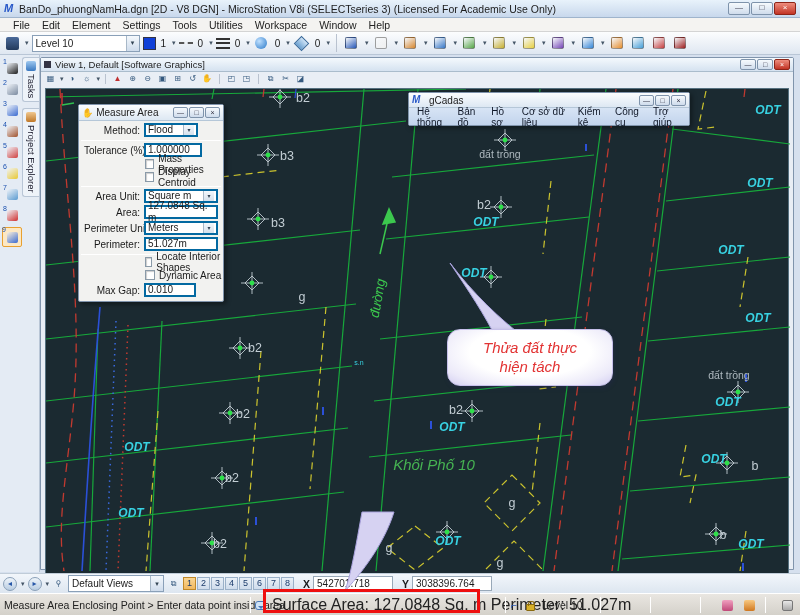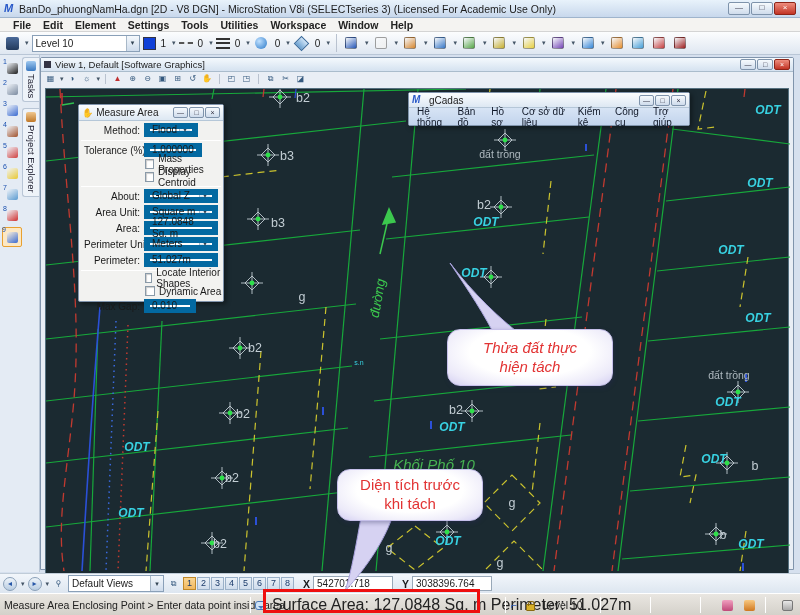--- a/index.html
+++ b/index.html
@@ -12,21 +12,21 @@
     background:linear-gradient(#e8f2fb,#c8d8ec); border-bottom:1px solid #9fb4cc;
     display:flex; align-items:center; padding:0 4px; }
   .ms-logo { width:11px; height:11px; color:#2858c8; font-weight:bold; font-style:italic; font-size:11px; line-height:11px; margin-right:4px; }
   .titlebar .title { font-size:10.5px; color:#1c1c1c; white-space:nowrap; }
   .winbtns { margin-left:auto; display:flex; gap:1px; }
   .wbtn { width:22px; height:13px; border:1px solid #7e93ab; border-radius:2px;
     background:linear-gradient(#f6fafd,#cfdcec); font-size:8px; line-height:10px; text-align:center; color:#334; }
   .wbtn.close { background:linear-gradient(#ee8d7e,#c23425); color:#fff; border-color:#8d2418; }
 
   .menubar { position:absolute; left:0; top:18px; width:800px; height:14px; background:#f4f3f1;
-    display:flex; align-items:center; gap:2px; padding-left:8px; border-bottom:1px solid #d4d4d4;font-weight:bold; }
+    display:flex; align-items:center; gap:2px; padding-left:8px; border-bottom:1px solid #d4d4d4; }
   .menu-item { padding:0 5px; font-size:10.5px; color:#222; }
 
   .toolbar { position:absolute; left:0; top:32px; width:800px; height:23px;
     background:linear-gradient(#fcfdfe,#dfe7f1); border-bottom:1px solid #b9c6d6;
     display:flex; align-items:center; gap:3px; padding:0 4px; }
   .tb-sep { width:1px; height:18px; background:#b9c2cf; margin:0 3px; }
   .tb-ic { width:17px; height:17px; border-radius:2px; display:flex; align-items:center; justify-content:center; font-size:9px; }
   .caret { font-size:7px; color:#456; margin-left:1px; }
   .combo { display:flex; align-items:center; background:#fff; border:1px solid #8aa0b8; height:17px; font-size:10px; padding-left:3px; }
   .combo .arrow { margin-left:auto; width:13px; align-self:stretch; background:linear-gradient(#f4f8fc,#cfdcec);
@@ -85,21 +85,21 @@
   
   .mdialog { position:absolute; left:78px; top:104px; width:146px; height:198px; background:#f2f2f0;
     border:1px solid #8094ac; border-radius:2px; box-shadow:2px 2px 5px rgba(0,0,0,0.45); z-index:30; }
   .md-title { height:16px; background:linear-gradient(#fbfdfe,#dde8f3); border-bottom:1px solid #b5c7d8;
     display:flex; align-items:center; padding:0 3px; }
   .md-title .hand { font-size:9px; margin-right:3px; color:#667; }
   .md-title .title { font-size:10px; color:#222; }
   .md-title .wbtn { width:15px; height:11px; font-size:7px; line-height:9px; }
   .mrow { display:flex; align-items:center; height:14px; padding:0 5px; gap:4px; font-size:10px; margin-top:2px; }
   .mlabel { width:56px; text-align:right; white-space:nowrap; }
-  .mfield { flex:1; height:14px; background:#fff; border:6px solid #0369a1; font-size:10px; padding:0 2px; line-height:12px; display:flex; align-items:center; }
+  .mfield { flex:1; height:14px; background:#fff; border:2px solid #0369a1; font-size:10px; padding:0 2px; line-height:12px; display:flex; align-items:center; }
   .mdrop { display:flex; }
   .mdrop .arrow { margin-left:auto; width:11px; background:linear-gradient(#f4f8fc,#d5e0ec); border-left:1px solid #a8b8c8;
     display:flex; align-items:center; justify-content:center; font-size:6px; color:#345; align-self:stretch; }
   .msep { height:1px; background:#cfcfcb; border-bottom:1px solid #fff; margin:3px 2px 1px; }
   .mcheckrow { display:flex; align-items:center; height:12px; margin:1px 0 0 66px; gap:4px; font-size:10px; }
   .cb { width:10px; height:10px; background:#fff; border:1px solid #8a9aa8; box-shadow:inset 1px 1px 1px #ccc; }
   .mfield.short { flex:0 0 54px; }
 
   
   .gcadas { position:absolute; left:408px; top:92px; width:282px; height:34px; background:#eef2f8;
@@ -568,27 +568,20 @@
     <div class="mcheckrow">
         <div class="cb"></div>
       <span>Mass Properties</span>
       </div>
     <div class="mcheckrow">
         <div class="cb"></div>
       <span>Display Centroid</span>
       </div>
     <div class="msep"></div>
     <div class="mrow">
-      <span class="mlabel">About:</span>
-      <div class="mfield mdrop">
-        <span>Global Z</span>
-        <span class="arrow">▾</span>
-      </div>
-    </div>
-    <div class="mrow">
       <span class="mlabel">Area Unit:</span>
       <div class="mfield mdrop">
         <span>Square m</span>
         <span class="arrow">▾</span>
       </div>
     </div>
     <div class="mrow">
       <span class="mlabel">Area:</span>
       <div class="mfield">
         <span>127.0848 Sq. m</span>
@@ -646,24 +639,20 @@
   </div>
 
   <svg class="overlay">
     <path d="M497,340 C485,315 468,290 450,263 C472,292 500,320 528,340 Z" fill="#d6d2f2" stroke="#a9a2dd" stroke-width="1"></path>
     <path d="M362,512 C356,545 352,570 345,591 C368,566 386,538 394,512 Z" fill="#d6d2f2" stroke="#a9a2dd" stroke-width="1"></path>
   </svg>
 
   <div class="bubble bubble1">
     <span>Thửa đất thực</span>
     <span>hiện tách</span>
-  </div>
-  <div class="bubble bubble2">
-    <span>Diện tích trước</span>
-    <span>khi tách</span>
   </div>
 
   <div class="bottombar">
     <div class="nav-circle">◂</div>
       <span class="caret">▾</span>
     <div class="nav-circle">▸</div>
       <span class="caret">▾</span>
     <span class="vw-ic">⚲</span>
     <div class="combo" style="width:96px;height:17px">
       <span>Default Views</span>

